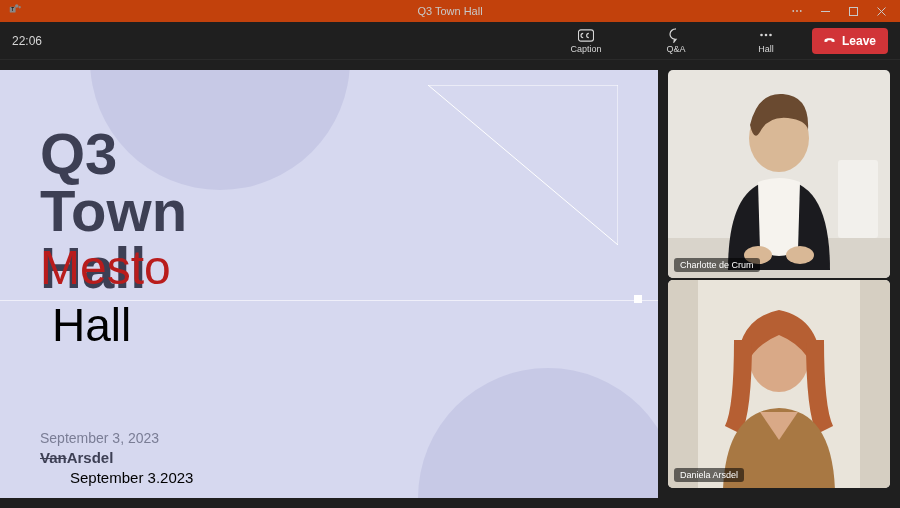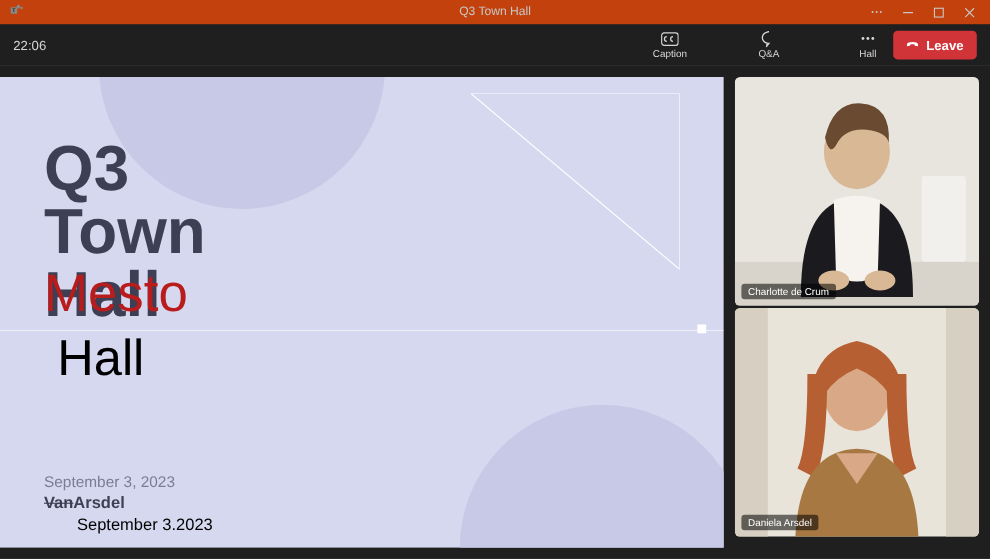--- a/index.html
+++ b/index.html
@@ -64,21 +64,21 @@
   }
   .tool-icon { width: 16px; height: 16px; display: flex; align-items: center; justify-content: center; }
   .leave-btn {
     background: #d13438;
     color: #fff;
     height: 26px;
     padding: 0 12px 0 10px;
     border-radius: 4px;
     display: flex; align-items: center; gap: 5px;
     font-size: 12px; font-weight: 600;
-    margin-left: 0;
+    margin-left: 23px;
   }
 
   
   .main {
     display: flex;
     height: calc(508px - 22px - 38px);
     padding: 10px 10px 10px 0;
     gap: 10px;
     background: #1f1f1f;
   }

